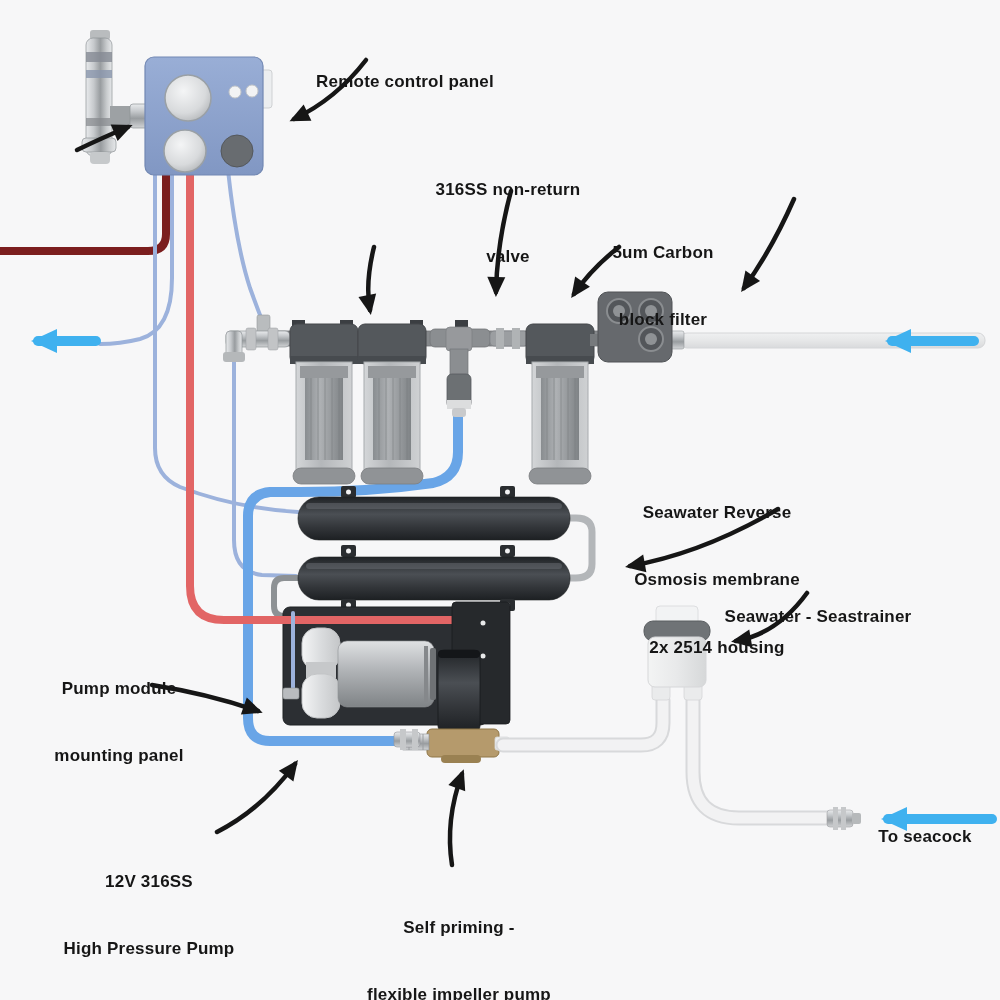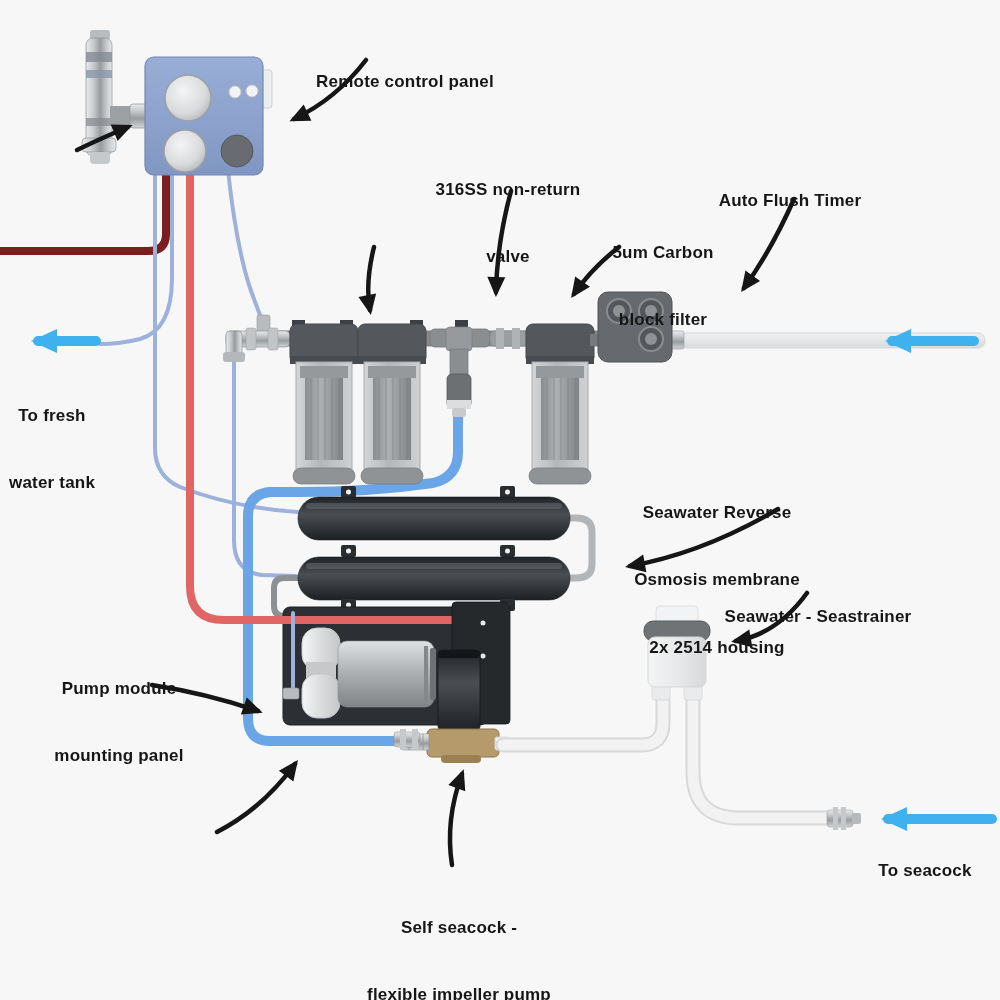--- a/index.html
+++ b/index.html
@@ -309,48 +309,45 @@
   <g stroke="#3fb1ef" stroke-width="10" fill="none" stroke-linecap="round">
     <path d="M96,341 L38,341" marker-end="url(#mB)"></path>
     <path d="M974,341 L892,341" marker-end="url(#mB)"></path>
     <path d="M992,819 L888,819" marker-end="url(#mB)"></path>
   </g>
 </svg>
 
 <div class="lbl" style="left:405px;top:26px">
   <span class="ln">Remote control panel</span>
 </div>
-<div class="lbl" style="left:52px;top:360px">
-  <span class="ln">To fresh</span>
-  <span class="ln">water tank</span>
-</div>
 <div class="lbl" style="left:508px;top:134px">
   <span class="ln">316SS non-return</span>
   <span class="ln">valve</span>
 </div>
 <div class="lbl" style="left:663px;top:197px">
   <span class="ln">5um Carbon</span>
   <span class="ln">block filter</span>
-</div>
-<div class="lbl" style="left:790px;top:145px">
-  <span class="ln">Auto Flush Timer</span>
 </div>
 <div class="lbl" style="left:717px;top:457px">
   <span class="ln">Seawater Reverse</span>
   <span class="ln">Osmosis membrane</span>
   <span class="ln">2x 2514 housing</span>
 </div>
 <div class="lbl" style="left:818px;top:561px">
   <span class="ln">Seawater - Seastrainer</span>
 </div>
 <div class="lbl" style="left:119px;top:633px">
   <span class="ln">Pump module</span>
   <span class="ln">mounting panel</span>
 </div>
+<div class="lbl" style="left:149px;top:826px">
+  <span class="ln">12V 316SS</span>
+  <span class="ln">High Pressure Pump</span>
+</div>
 <div class="lbl" style="left:459px;top:872px">
-  <span class="ln">Self seacock -</span>
+  <span class="ln">Self priming -</span>
   <span class="ln">flexible impeller pump</span>
 </div>
-<div class="lbl" style="left:925px;top:815px">
+<div class="lbl" style="left:925px;top:781px">
   <span class="ln">To seacock</span>
 </div>
 
 </div>
 
 </body></html>

